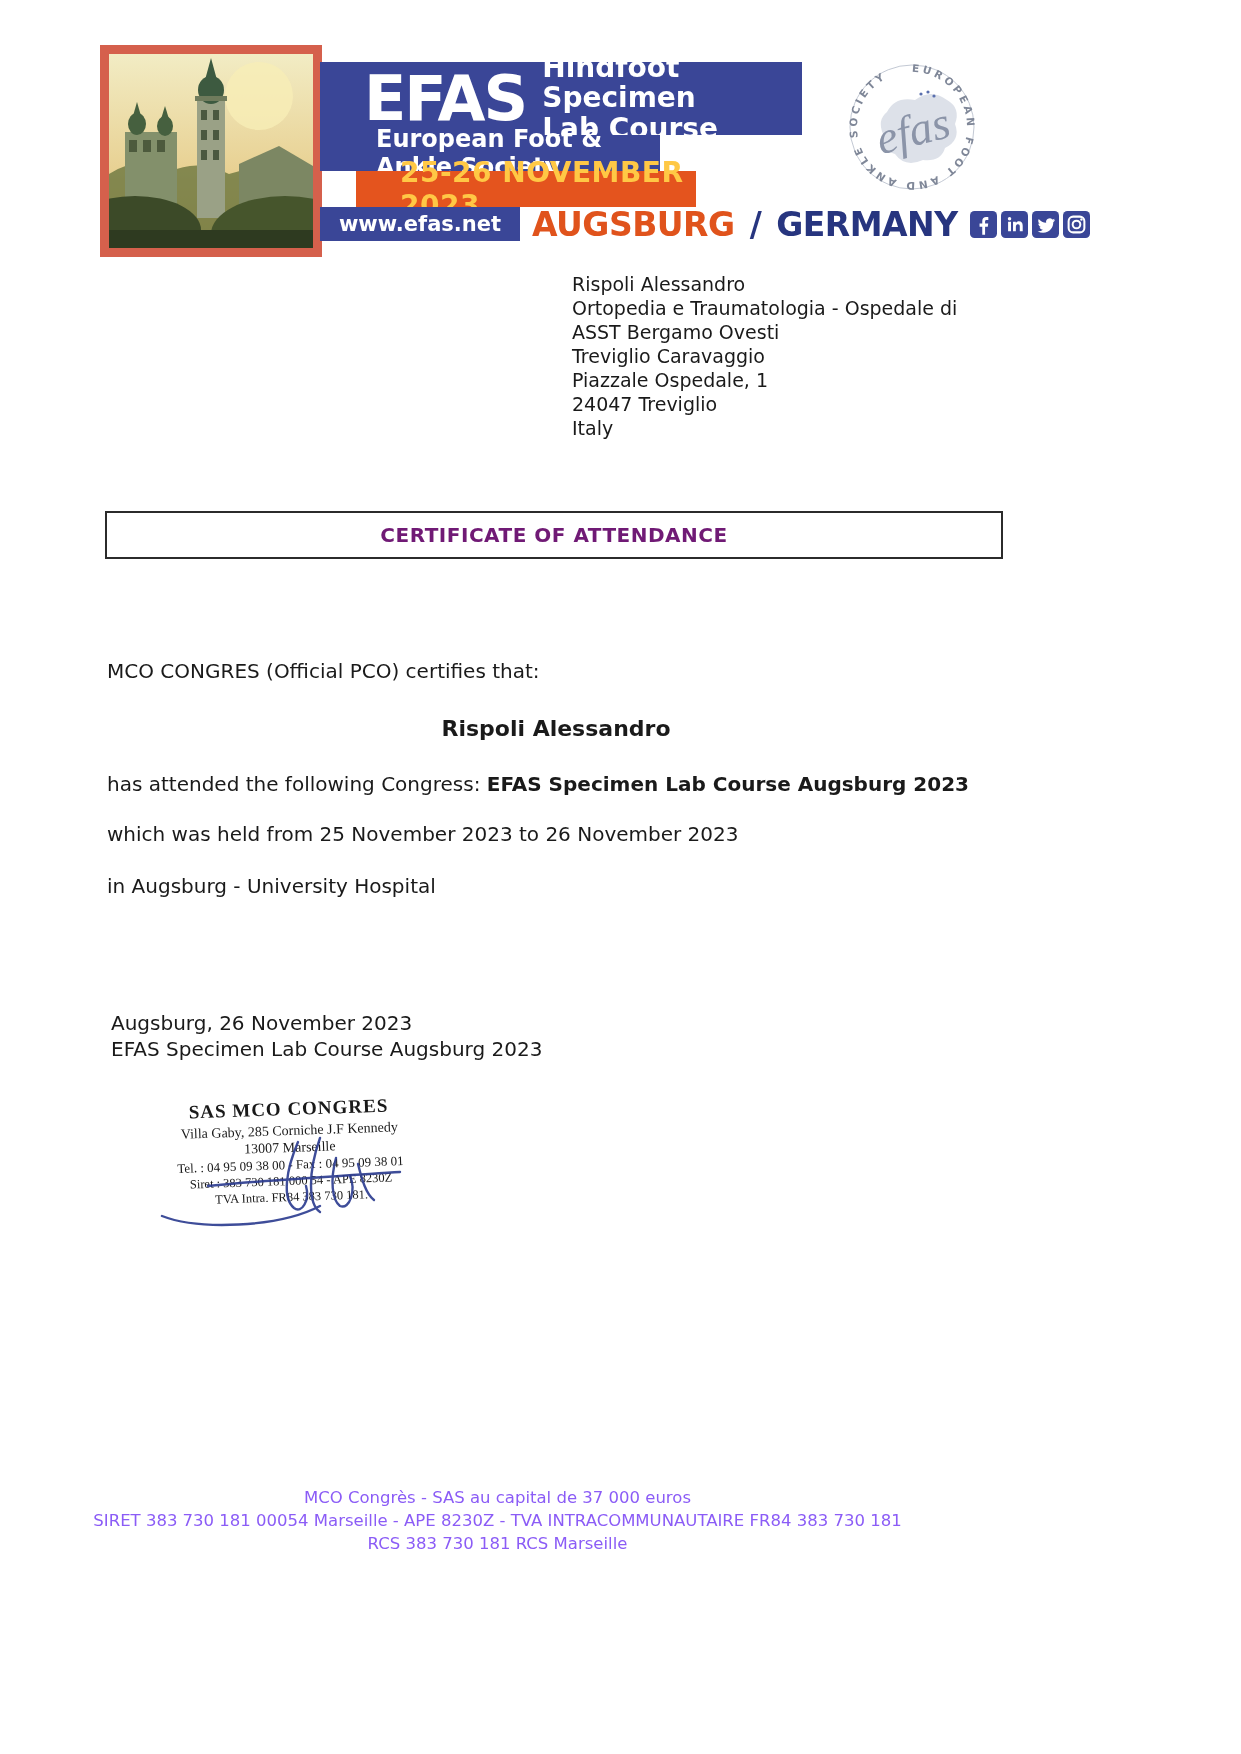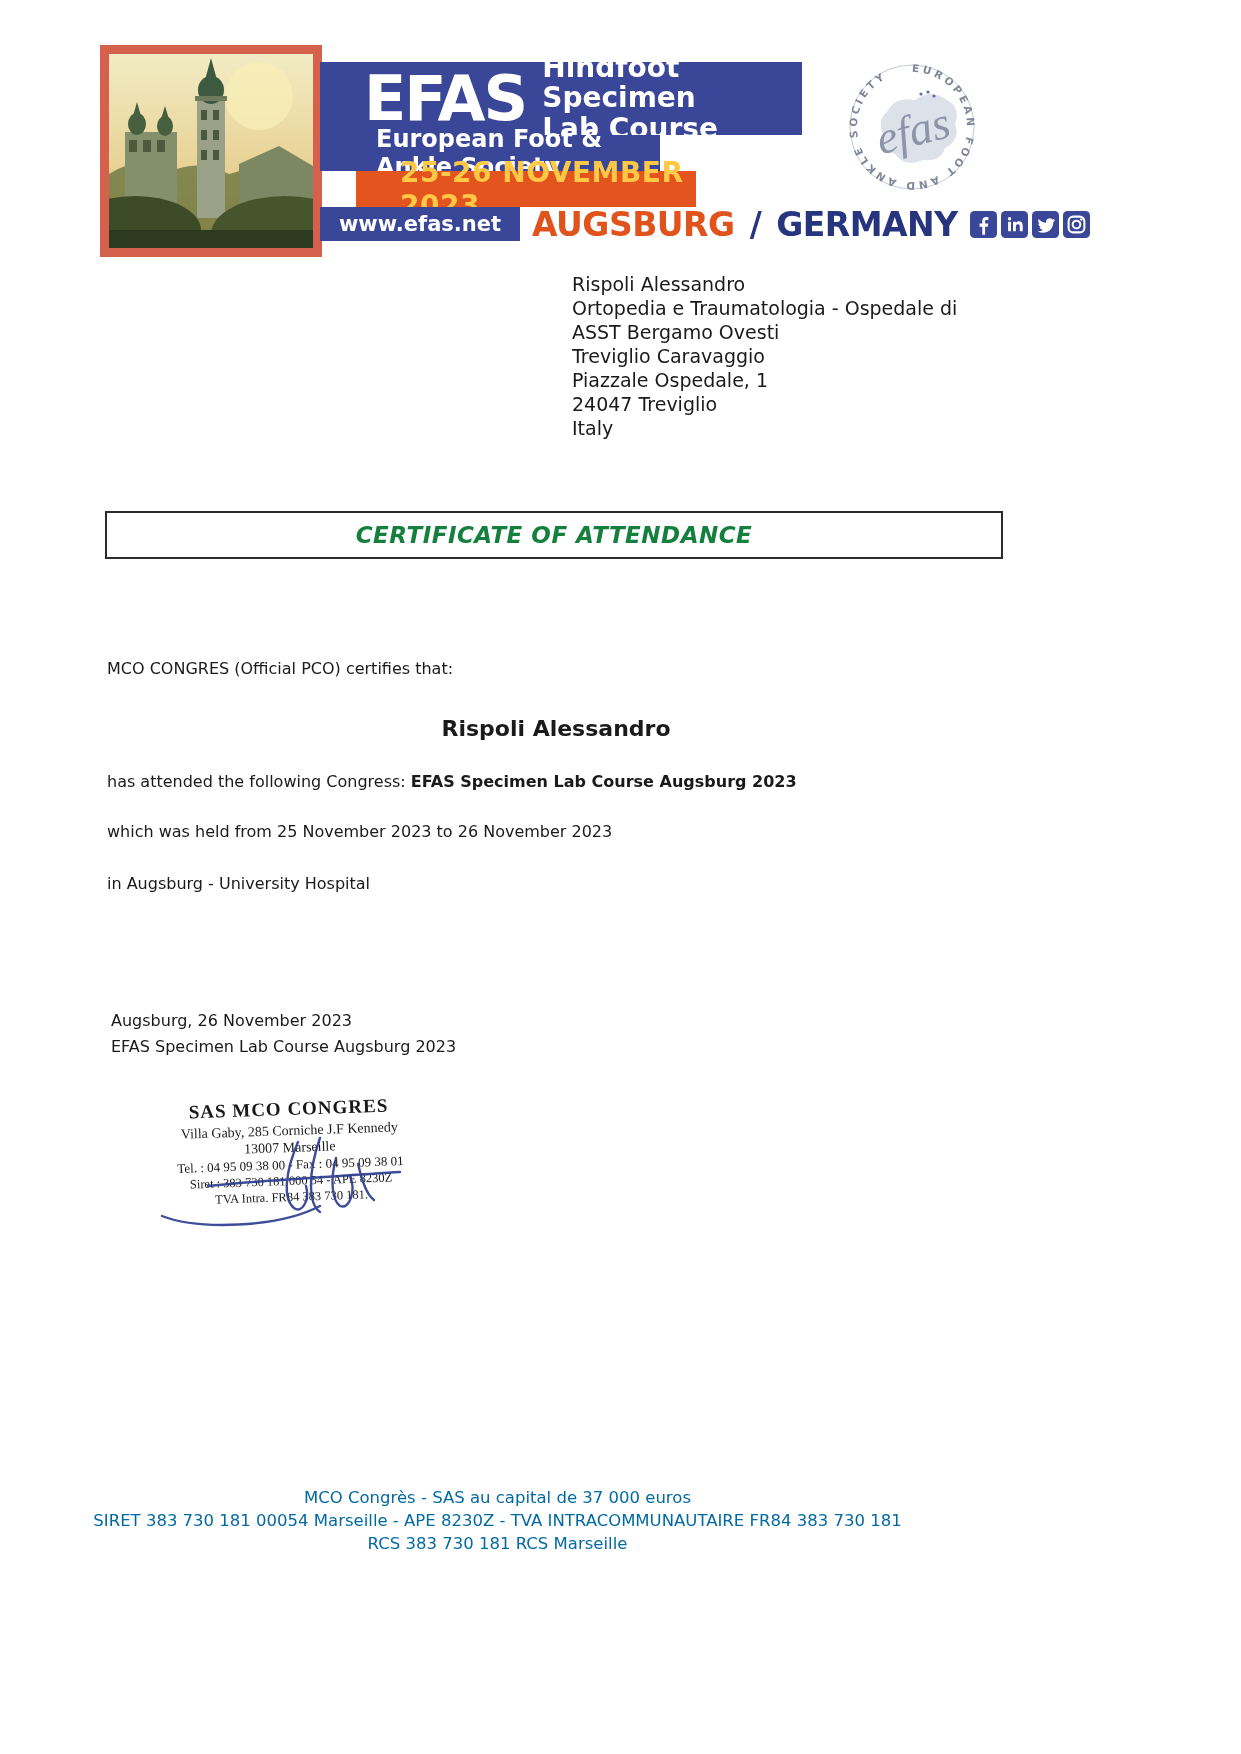--- a/index.html
+++ b/index.html
@@ -39,24 +39,24 @@
 
   .round-logo { position:absolute; left:841px; top:54px; width:142px; height:162px; }
   .round-logo svg { width:100%; height:100%; display:block; }
 
   
   .recipient { position:absolute; left:572px; top:272px; font-size:19px; line-height:24px; color:#1a1a1a; }
 
   
   .title-box { position:absolute; left:105px; top:511px; width:898px; height:48px; border:2px solid #2b2b2b;
                display:flex; align-items:center; justify-content:center; }
-  .title-box .t { font-size:23px; font-weight:bold; letter-spacing:.5px; color:#15803d;font-style:italic; }
-
-  
-  .bodyline { position:absolute; left:107px; width:898px; font-size:16px; color:#1a1a1a; }
+  .title-box .t { font-size:20px; font-weight:bold; letter-spacing:.5px; color:#701a75; }
+
+  
+  .bodyline { position:absolute; left:107px; width:898px; font-size:20px; color:#1a1a1a; }
   .certifies { top:659px; }
   .attendee  { top:716px; text-align:center; font-weight:bold; font-size:22px; }
   .attended  { top:772px; }
   .attended b { font-weight:bold; }
   .heldfrom  { top:822px; }
   .location  { top:874px; }
   .issuedate { top:1011px; left:111px; }
   .issuecourse { top:1037px; left:111px; }
 
   
@@ -65,21 +65,21 @@
            transform:rotate(-2deg); }
   .stamp .s1 { font-size:19px; font-weight:bold; letter-spacing:1px; margin-bottom:2px; }
   .stamp .s2, .stamp .s3 { font-size:14px; line-height:17px; }
   .stamp .s4 { font-size:13px; line-height:17px; }
   .stamp .s5, .stamp .s6 { font-size:12.5px; line-height:16px; }
   .signature { position:absolute; left:148px; top:1128px; width:310px; height:110px; }
   .signature svg { width:100%; height:100%; display:block; }
 
   
   .footer { position:absolute; left:0; top:1486px; width:995px; text-align:center;
-            font-size:16.5px; line-height:23px; color:#0369a1; }
+            font-size:16.5px; line-height:23px; color:#8b5cf6; }
 </style>
 </head>
 <body>
 
 <div class="page">
 
   <header>
 
     <div class="photo-frame">
       <svg viewBox="0 0 204 194" preserveAspectRatio="none">

